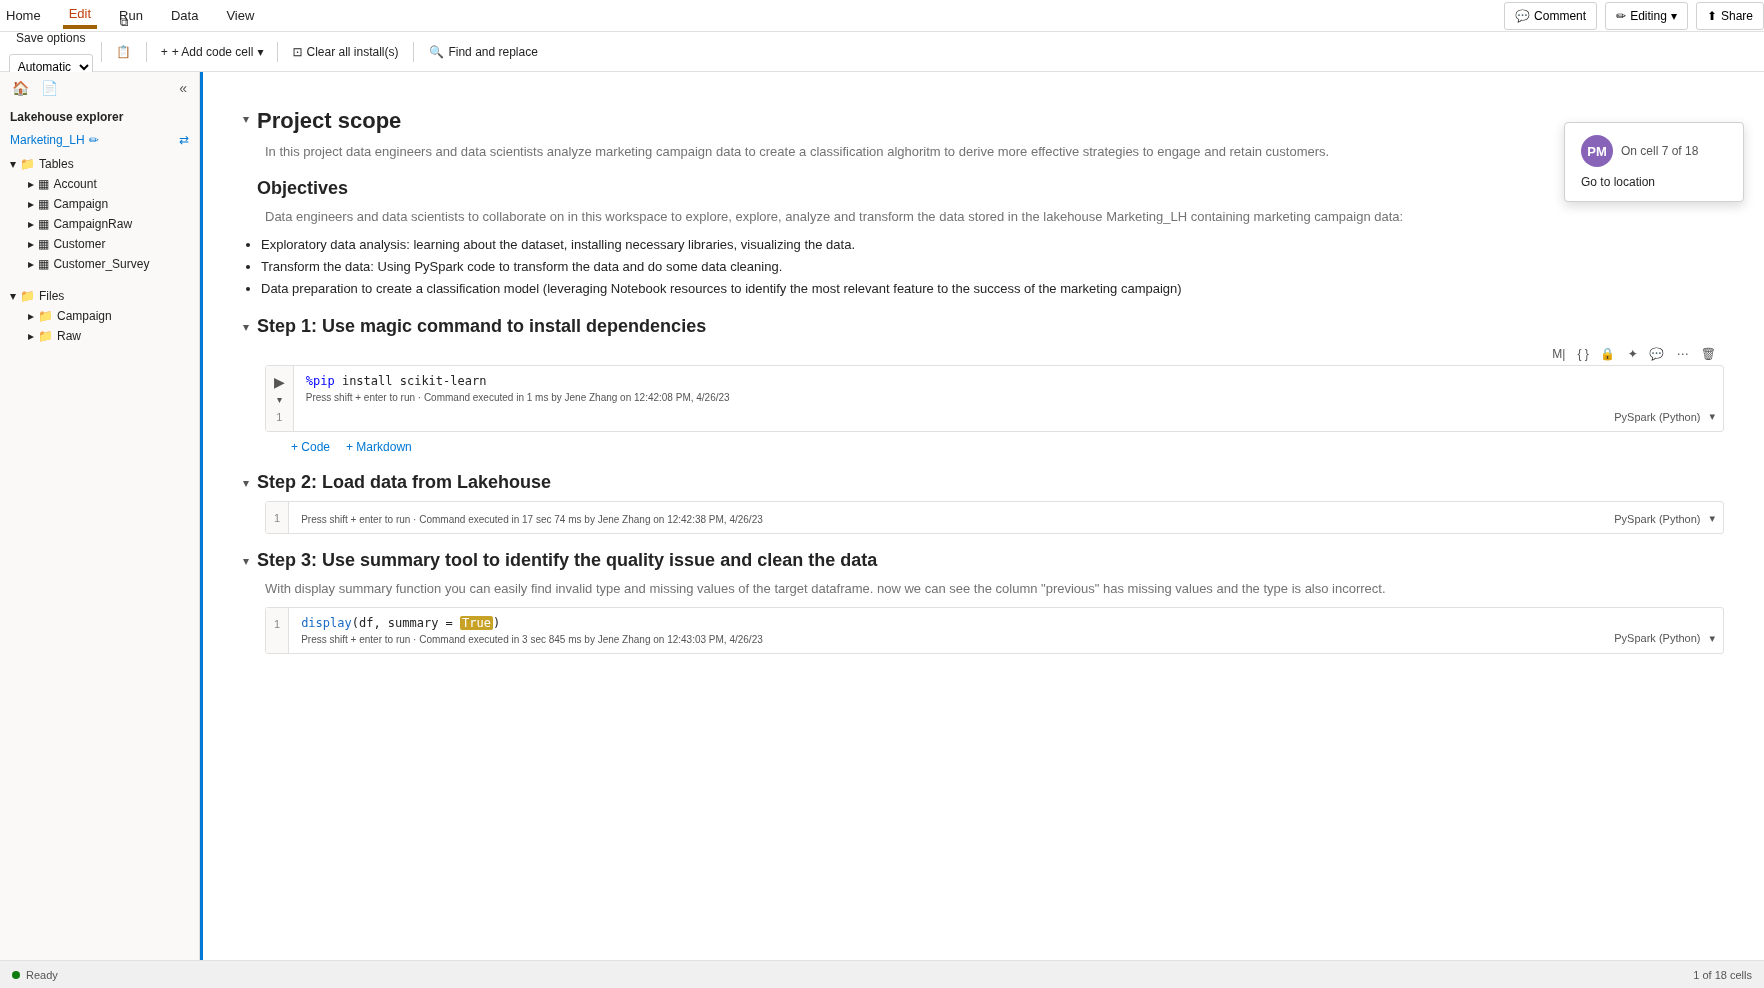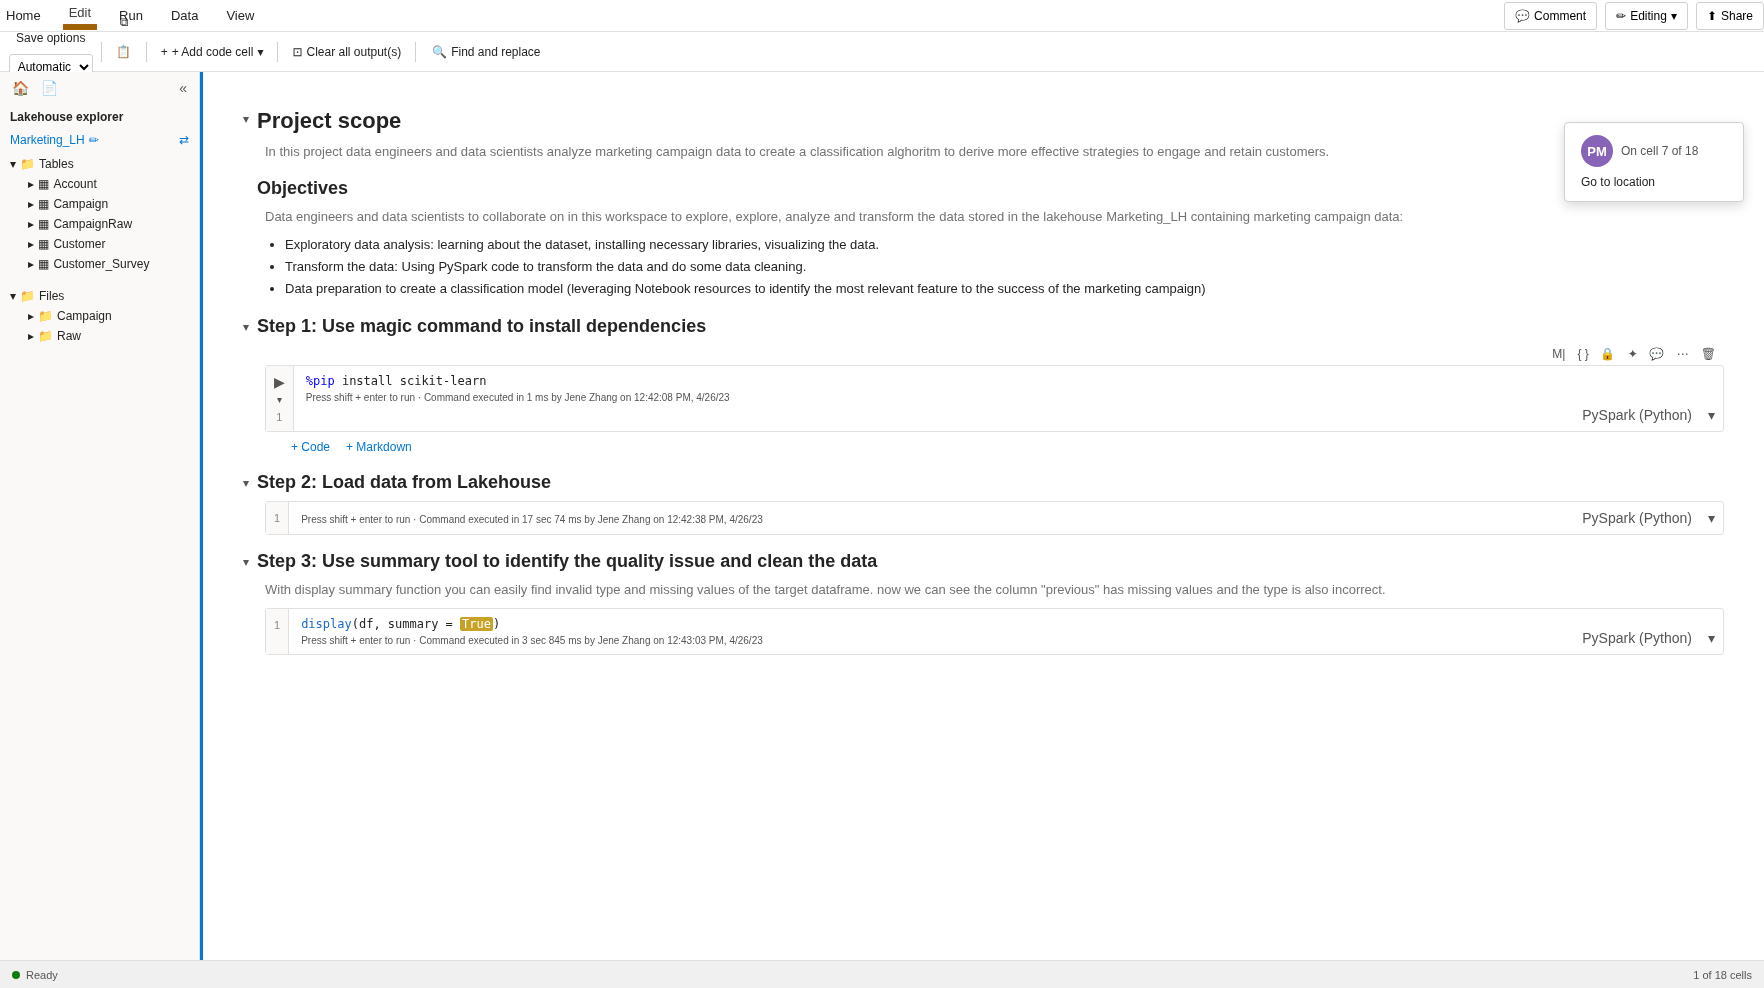--- a/index.html
+++ b/index.html
@@ -6,21 +6,21 @@
     body { font-family: 'Segoe UI', sans-serif; font-size: 13px; background: #fff; color: #242424; overflow: hidden; height: 988px; }
 
     
     .menu-bar {
       display: flex; align-items: center;
       height: 32px; background: #fff;
       border-bottom: 1px solid #e0e0e0;
       padding: 0 0; gap: 16px;
     }
     .menu-bar-item { font-size: 13px; cursor: pointer; padding: 4px 6px; color: #242424; }
-    .menu-bar-item.active { border-bottom: 6px solid #a16207; color: #404040; }
+    .menu-bar-item.active { border-bottom: 4px solid #a16207; color: #c2410c; }
 
     
     .toolbar {
       display: flex; align-items: center;
       height: 40px; background: #fff;
       border-bottom: 1px solid #e0e0e0;
       padding: 0 8px; gap: 4px;
     }
     .toolbar-group { display: flex; align-items: center; gap: 2px; flex-direction: column; }
     .toolbar-sep { width: 1px; height: 20px; background: #d0d0d0; margin: 0 4px; }
@@ -121,21 +121,21 @@
       display: flex; align-items: flex-start; gap: 8px; margin-bottom: 8px; margin-top: 16px;
     }
     .collapse-btn {
       background: none; border: none; cursor: pointer;
       font-size: 12px; color: #555; margin-top: 4px; flex-shrink: 0;
     }
 
     h1.notebook-heading { font-size: 22px; font-weight: 700; color: #242424; }
     h2.notebook-heading { font-size: 18px; font-weight: 700; color: #242424; }
     .notebook-text { font-size: 13px; color: #737373; line-height: 1.5; margin-bottom: 8px; margin-left: 22px; }
-    .notebook-list { margin-left: 42px; margin-bottom: 8px; }
+    .notebook-list { margin-left: 18px; margin-bottom: 8px; }
     .notebook-list li { font-size: 13px; color: #242424; line-height: 1.7; list-style: disc; }
 
     
     .code-cell-container { position: relative; margin: 8px 0; margin-left: 22px; }
     .code-cell-toolbar {
       display: flex; align-items: center; justify-content: flex-end;
       gap: 4px; margin-bottom: 2px; padding-right: 4px;
     }
     .cell-tool-btn {
       background: none; border: none; cursor: pointer;
@@ -150,22 +150,22 @@
       padding: 8px 8px; gap: 4px; border-right: 1px solid #e0e0e0;
       background: #faf9f8;
     }
     .run-btn { background: none; border: none; cursor: pointer; font-size: 14px; color: #555; }
     .collapse-cell-btn { background: none; border: none; cursor: pointer; font-size: 10px; color: #555; }
     .cell-line-num { font-size: 11px; color: #888; padding-top: 2px; }
     .cell-body { flex: 1; padding: 8px 12px; }
     .cell-code { font-family: 'Consolas', monospace; font-size: 12px; color: #242424; }
     .cell-status { font-size: 10px; color: #555; margin-top: 4px; }
     .cell-lang {
-      display: flex; align-items: center; gap: 16px;
-      font-size: 14px; color: #555; cursor: pointer; justify-content: flex-end;
+      display: flex; align-items: center; gap: 9px;
+      font-size: 11px; color: #555; cursor: pointer; justify-content: flex-end;
     }
 
     
     .add-cell-row {
       display: flex; gap: 8px; margin: 6px 0; margin-left: 22px;
     }
     .add-cell-btn {
       display: flex; align-items: center; gap: 4px;
       background: none; border: none; cursor: pointer;
       font-size: 12px; color: #0078d4; padding: 2px 4px;
@@ -251,21 +251,21 @@
   </div>
   <div class="toolbar-sep"></div>
   <button class="tb-btn">
     <span>+</span>
     <span>+ Add code cell</span>
     <span>▾</span>
   </button>
   <div class="toolbar-sep"></div>
   <button class="tb-btn">
     <span>⊡</span>
-    <span>Clear all output(s)</span>
+    <span>Clear all install(s)</span>
   </button>
   <div class="toolbar-sep"></div>
   <button class="find-replace-btn">
     <span>🔍</span>
     <span>Find and replace</span>
   </button>
 </div>
 
 <div class="main-layout">
 

